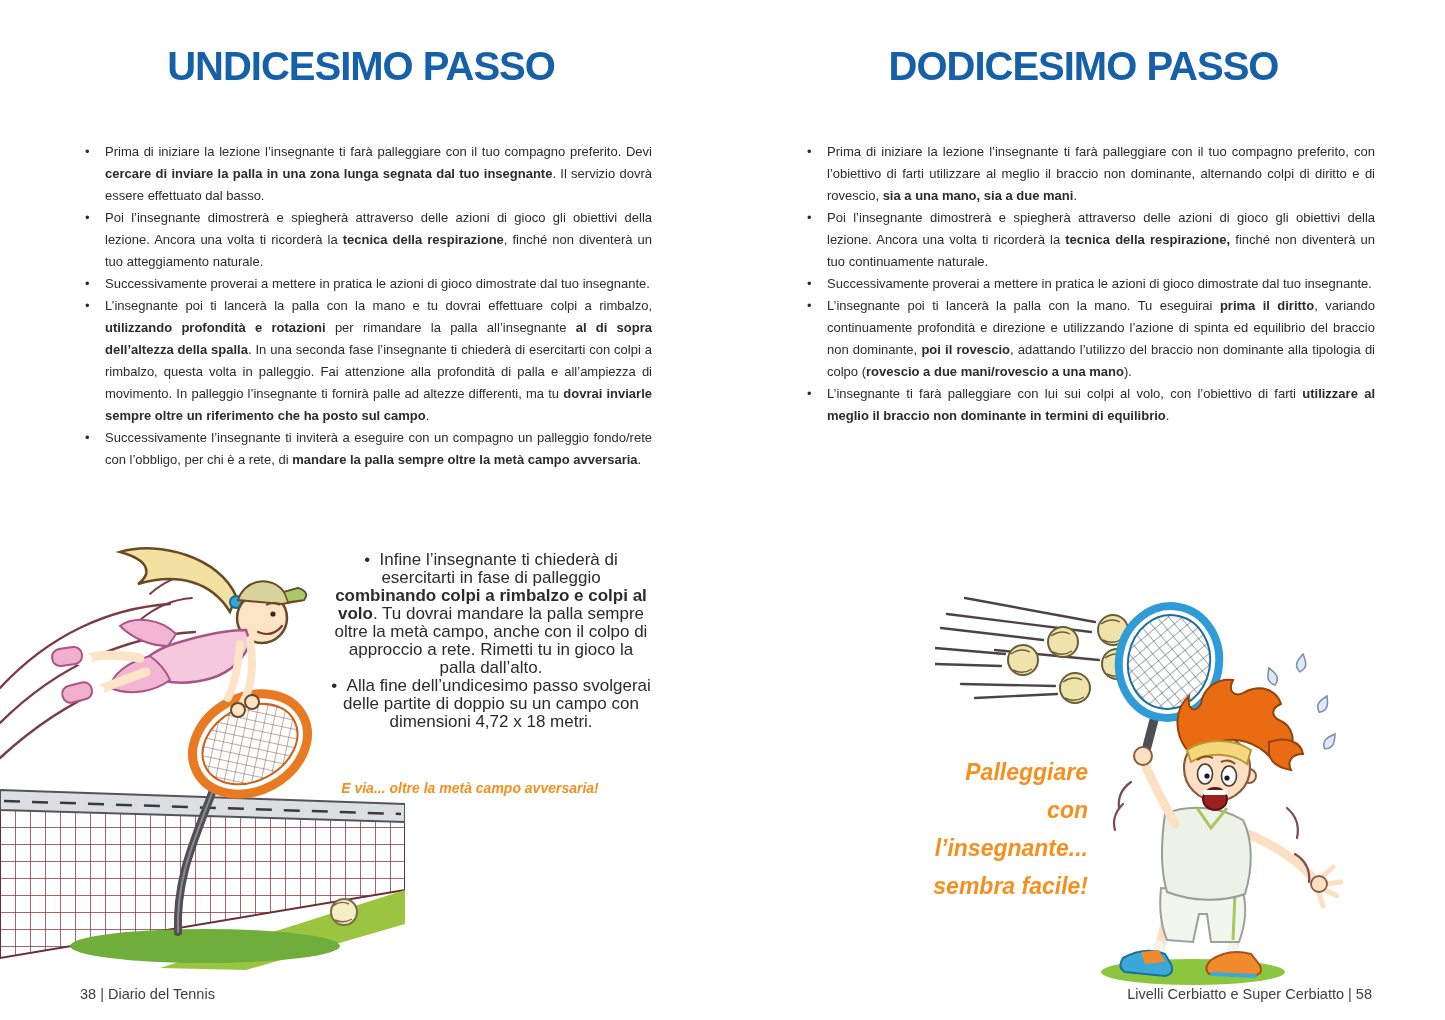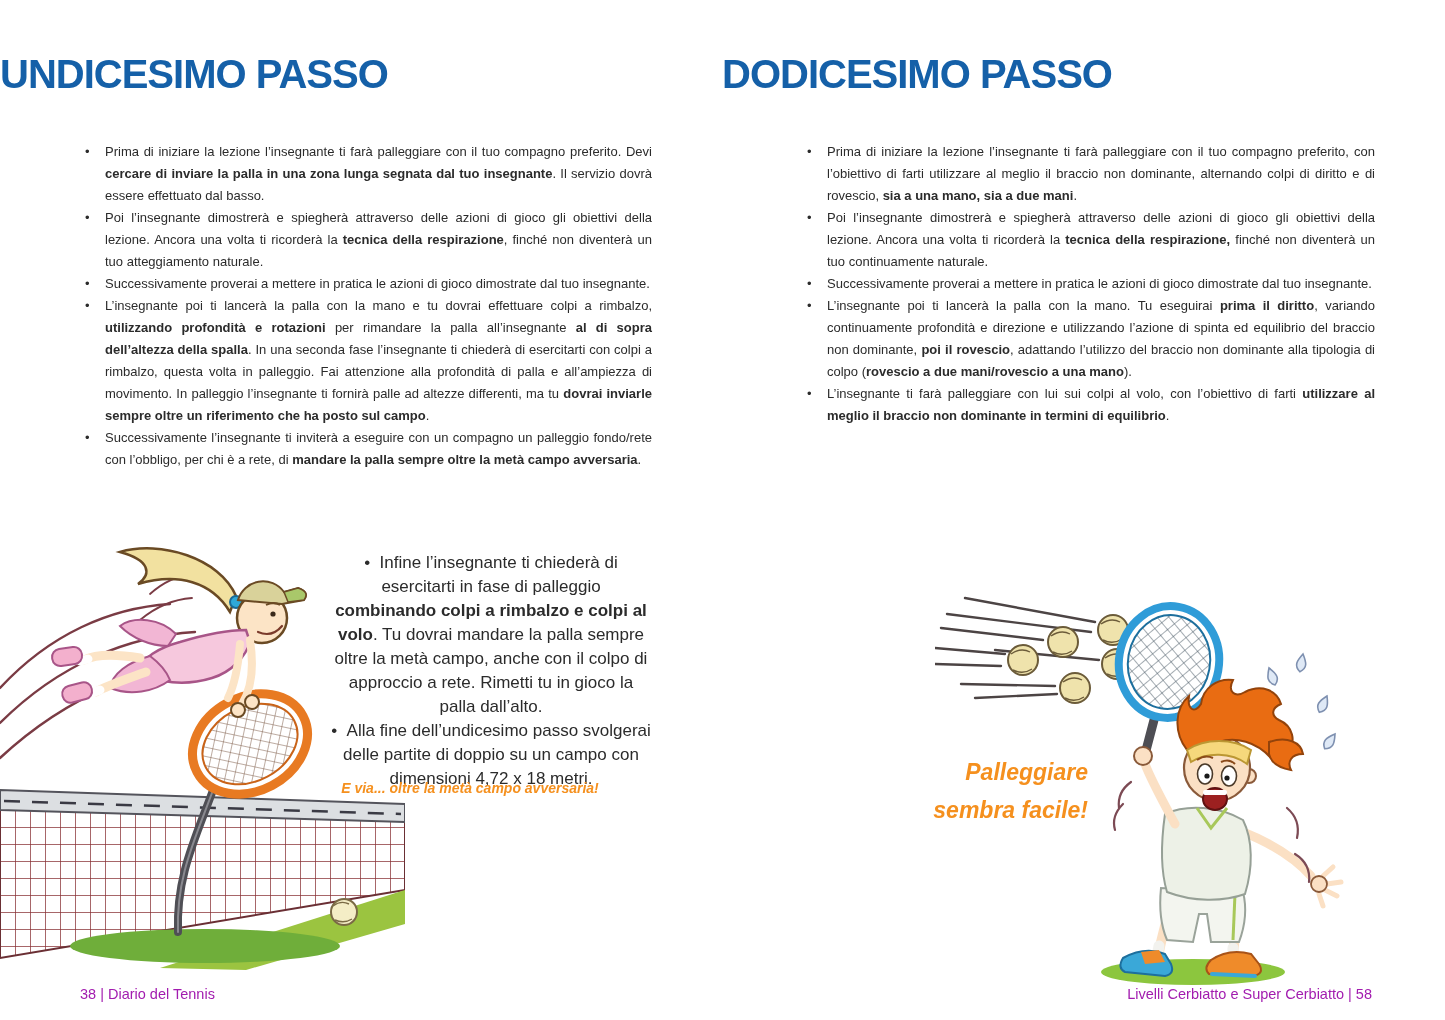--- a/index.html
+++ b/index.html
@@ -11,50 +11,50 @@
   body{
     width:1445px;height:1020px;position:relative;overflow:hidden;
     background:#ffffff;color:var(--ink);
     font-family:"Liberation Sans","DejaVu Sans",sans-serif;
   }
   .page{position:absolute;top:0;height:1020px;}
   #page-left{left:0;width:722px;}
   #page-right{left:722px;width:723px;}
 
   .page-title{
-    position:absolute;top:52px;left:0;width:100%;margin:0;
-    font-size:40px;font-weight:bold;letter-spacing:-1px;
+    position:absolute;top:44px;left:0;width:100%;margin:0;
+    text-align:center;font-size:40px;font-weight:bold;letter-spacing:-1px;
     color:var(--blue);
   }
 
   ul.bullets{
     position:absolute;margin:0;padding:0;list-style:none;
     font-size:13px;line-height:22px;text-align:justify;
   }
   #page-left ul.bullets{left:78px;top:141px;width:574px;}
   #page-right ul.bullets{left:78px;top:141px;width:575px;}
   ul.bullets li{position:relative;padding-left:27px;margin:0;}
   ul.bullets li::before{content:"\2022";position:absolute;left:7px;top:0;}
 
   .subcol{
     position:absolute;left:330px;top:551px;width:322px;
-    font-size:17px;line-height:24px;text-align:center;z-index:3;
+    font-size:17px;line-height:18px;text-align:center;z-index:3;
   }
   .subcol p{margin:0;}
   .subcol p::before{content:"\2022\00a0\00a0";}
 
   .caption{
     color:var(--orange);font-weight:bold;font-style:italic;
     z-index:4;position:absolute;
   }
   #page-left .caption{left:275px;top:780px;width:390px;text-align:center;font-size:14px;}
   #page-right .caption{left:168px;top:753px;width:198px;text-align:right;font-size:23px;line-height:38px;}
 
   .footer{
-    position:absolute;bottom:18px;font-size:14.5px;color:#a21caf;z-index:5;
+    position:absolute;bottom:18px;font-size:14.5px;color:#404040;z-index:5;
   }
   #page-left .footer{left:80px;}
   #page-right .footer{right:73px;}
 
   .illus{position:absolute;z-index:1;}
   #illus-left{left:0;top:538px;width:405px;height:432px;}
   #illus-right{left:213px;top:592px;width:420px;height:400px;}
 </style>
 </head>
 <body>
@@ -253,16 +253,17 @@
           <path d="M188 212 q -12 12 -8 26"></path>
           <path d="M352 216 q 14 12 10 30"></path>
           <path d="M360 262 q 16 10 14 28"></path>
         </g>
       </g>
     </svg>
   </div>
 
   <div class="caption">
     <div>Palleggiare</div>
+    <div>con l’insegnante...</div>
     <div>sembra facile!</div>
   </div>
   <div class="footer">Livelli Cerbiatto e Super Cerbiatto | 58</div>
 </div>
 
 </body></html>

